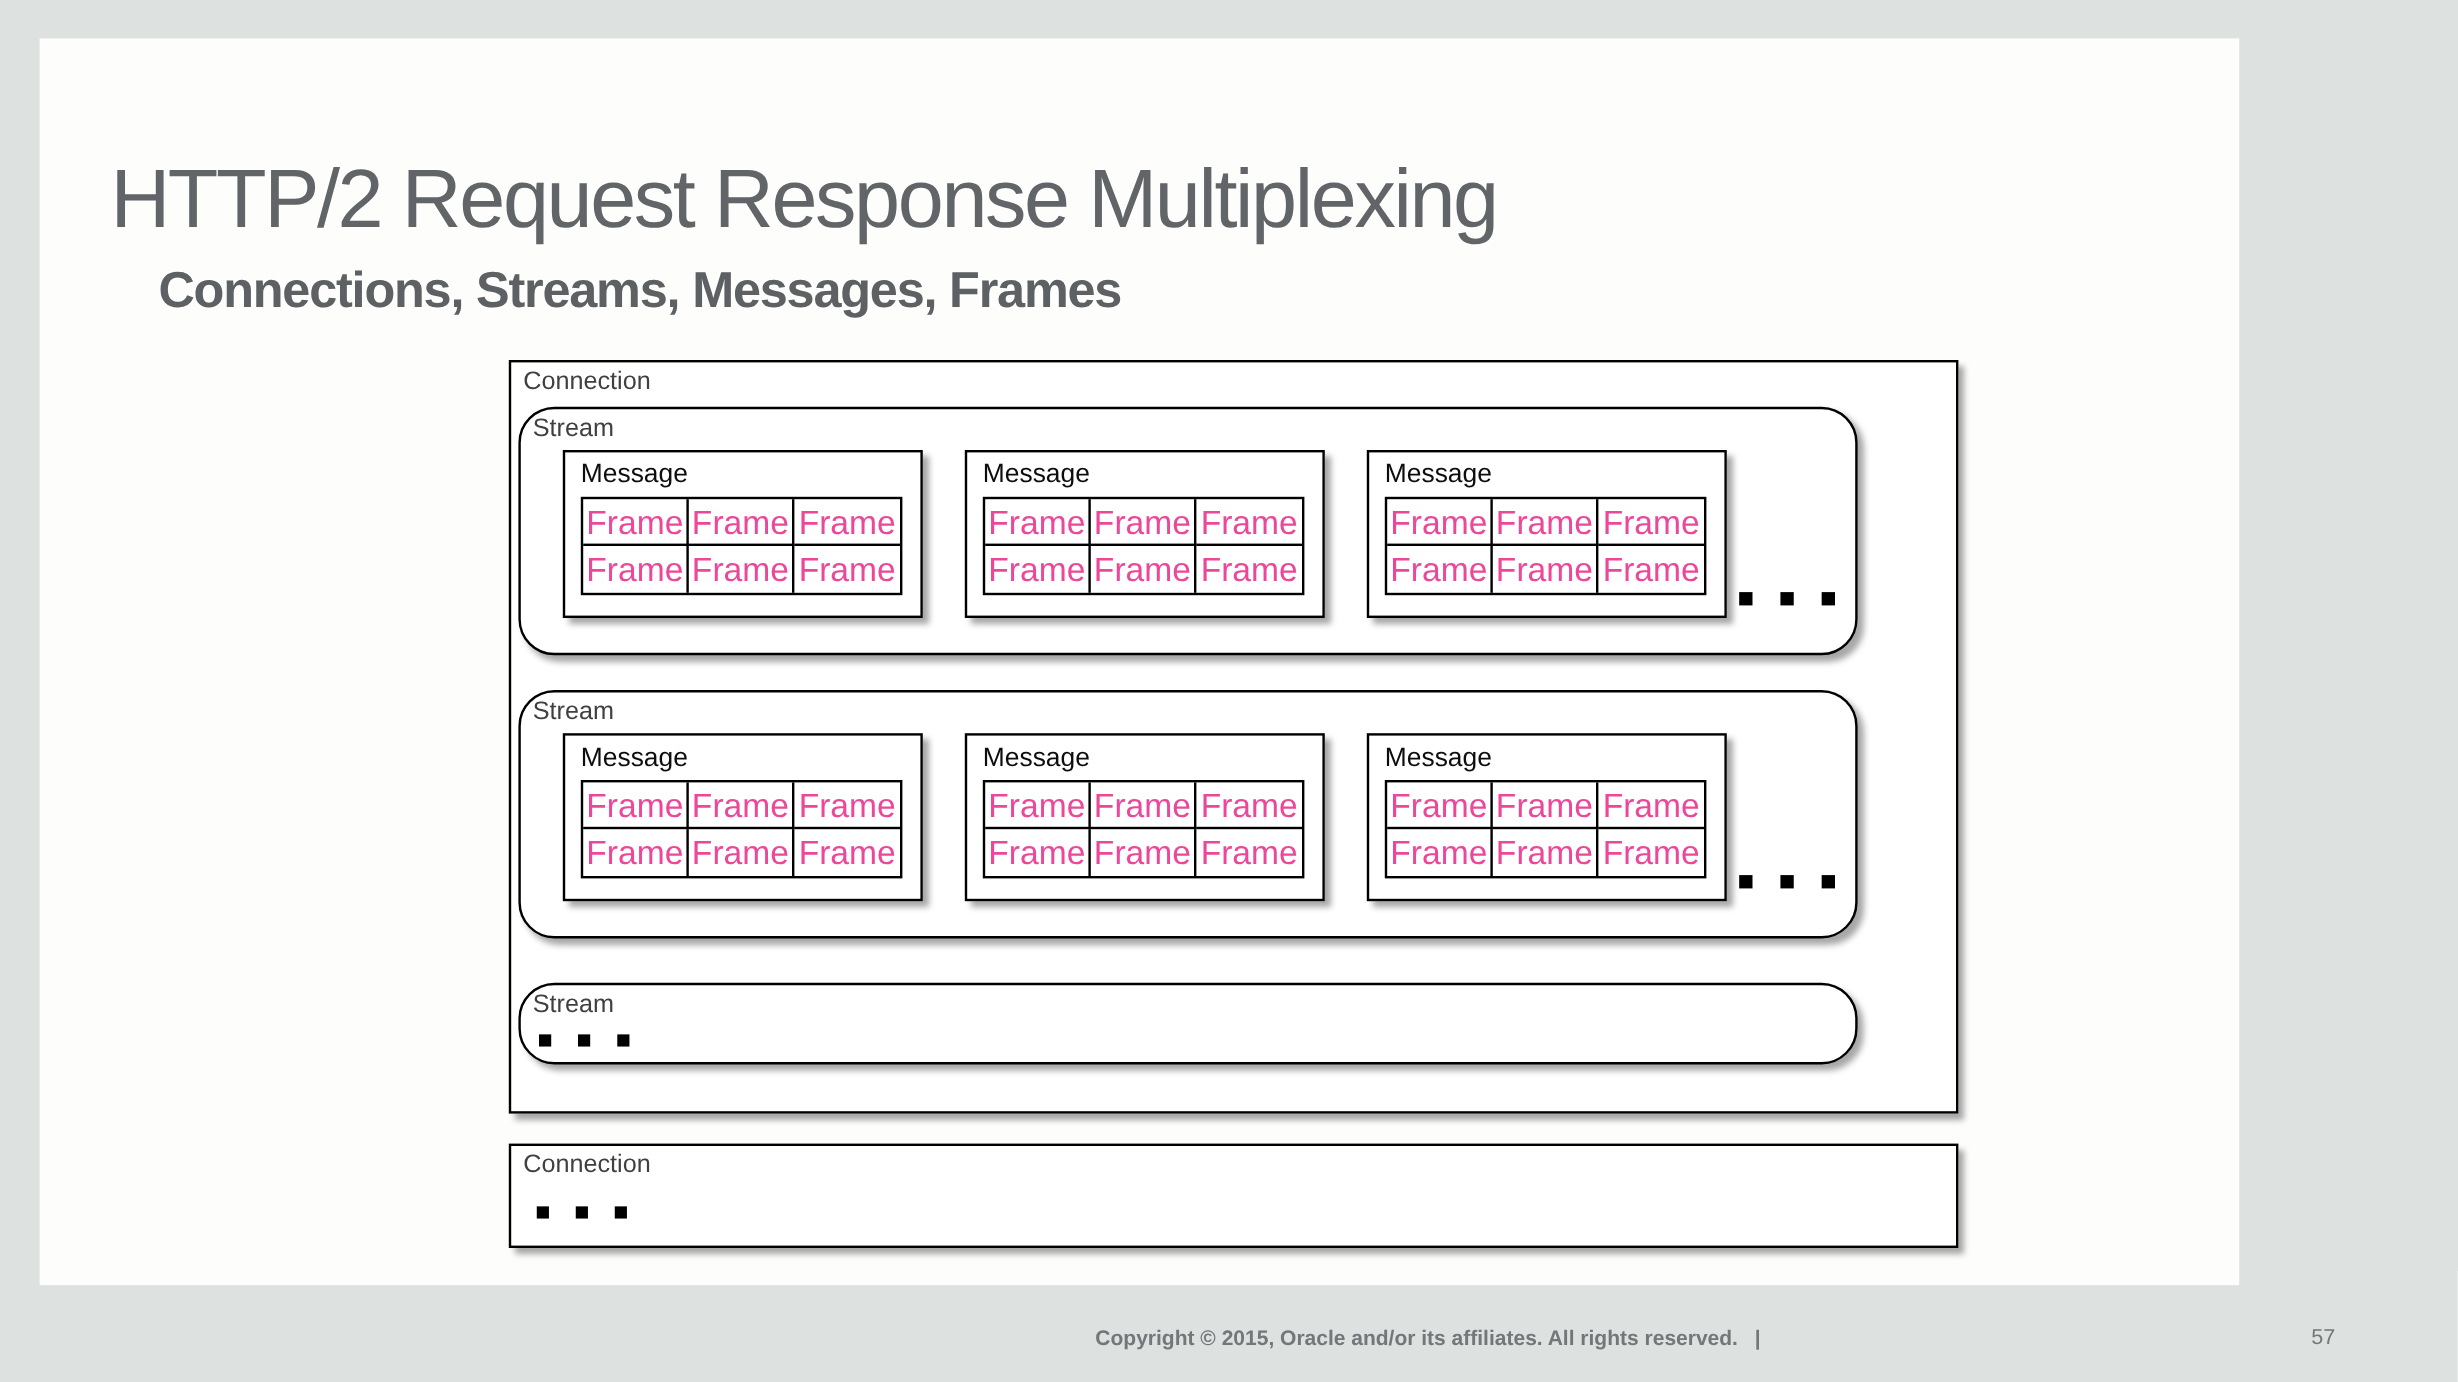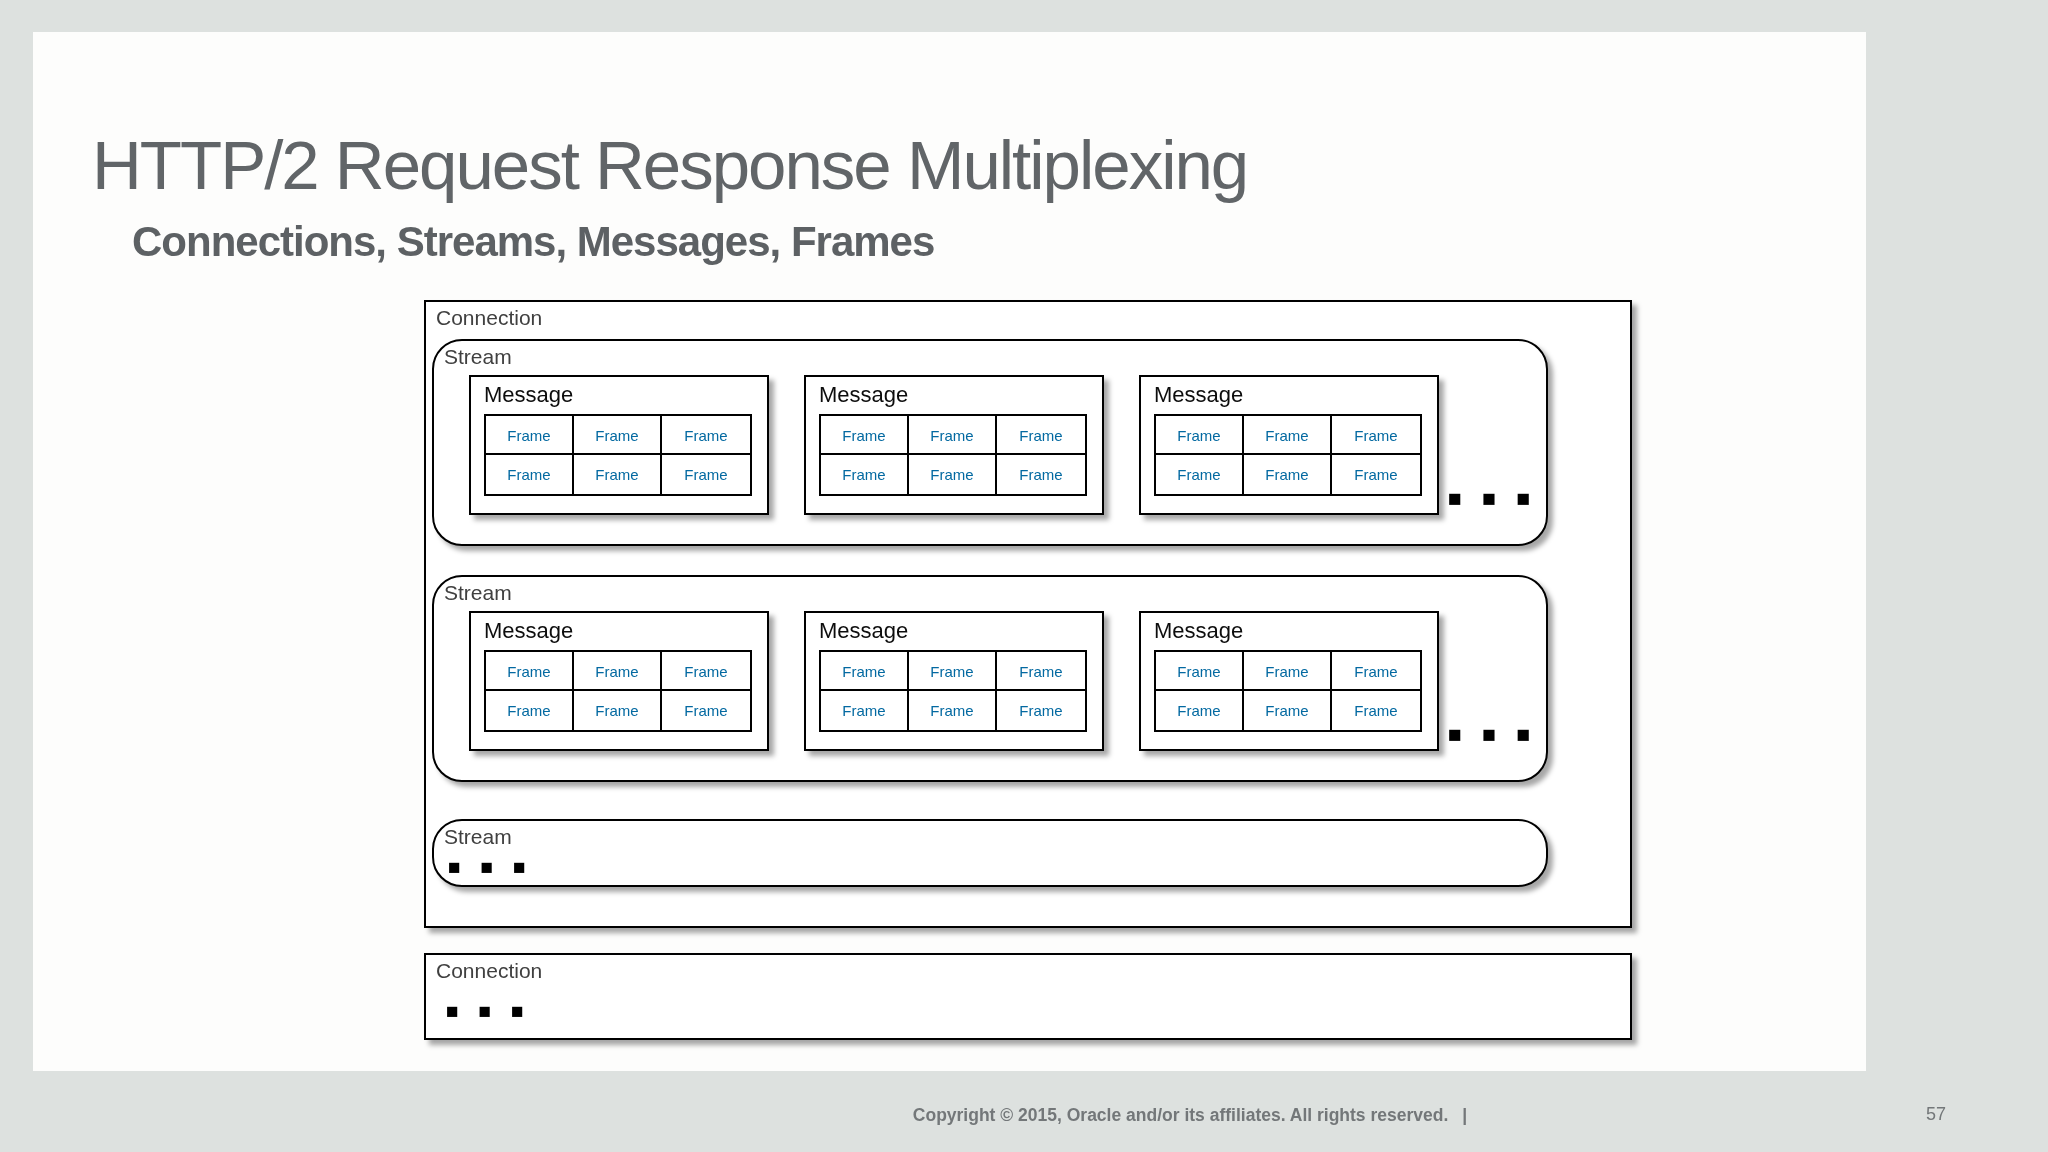--- a/index.html
+++ b/index.html
@@ -79,22 +79,22 @@
     width: 268px;
     display: grid;
     grid-template-columns: repeat(3, 1fr);
     border: 2px solid #000;
     background: #fff;
   }
   .frame {
     height: 39px;
     line-height: 39px;
     text-align: center;
-    font-size: 15px;
-    color: #0369a1;
+    font-size: 28px;
+    color: #ec4899;
     border-right: 2px solid #000;
     border-bottom: 2px solid #000;
   }
   .frame:nth-child(3n) { border-right: none; }
   .frame:nth-child(n+4) { border-bottom: none; }
   .dots {
     color: #000;
     font-size: 23px;
     letter-spacing: 7px;
     white-space: nowrap;

